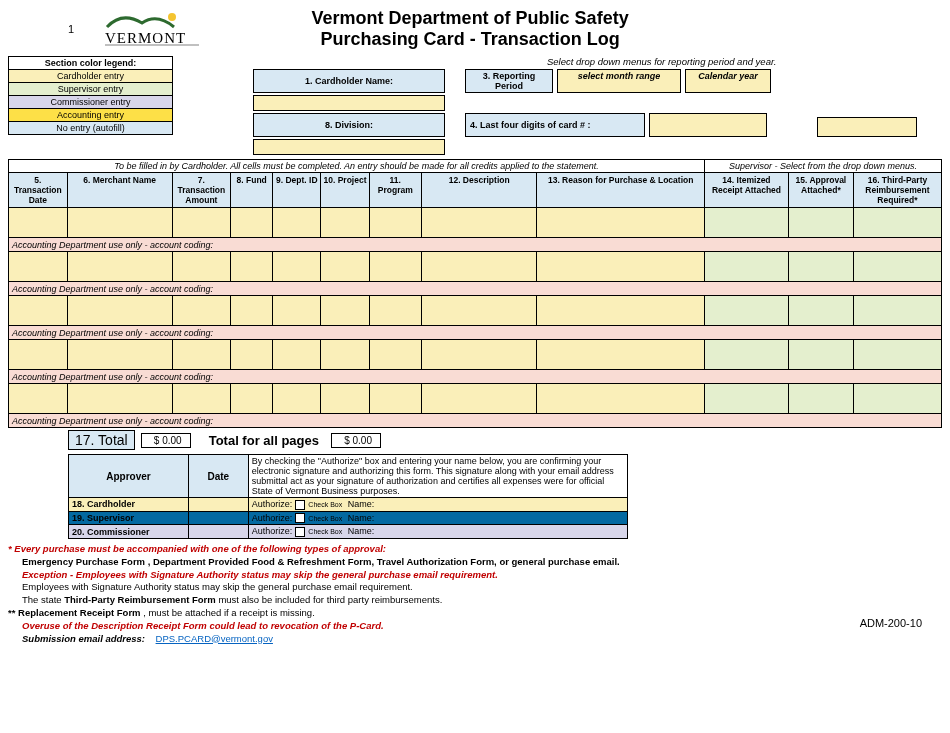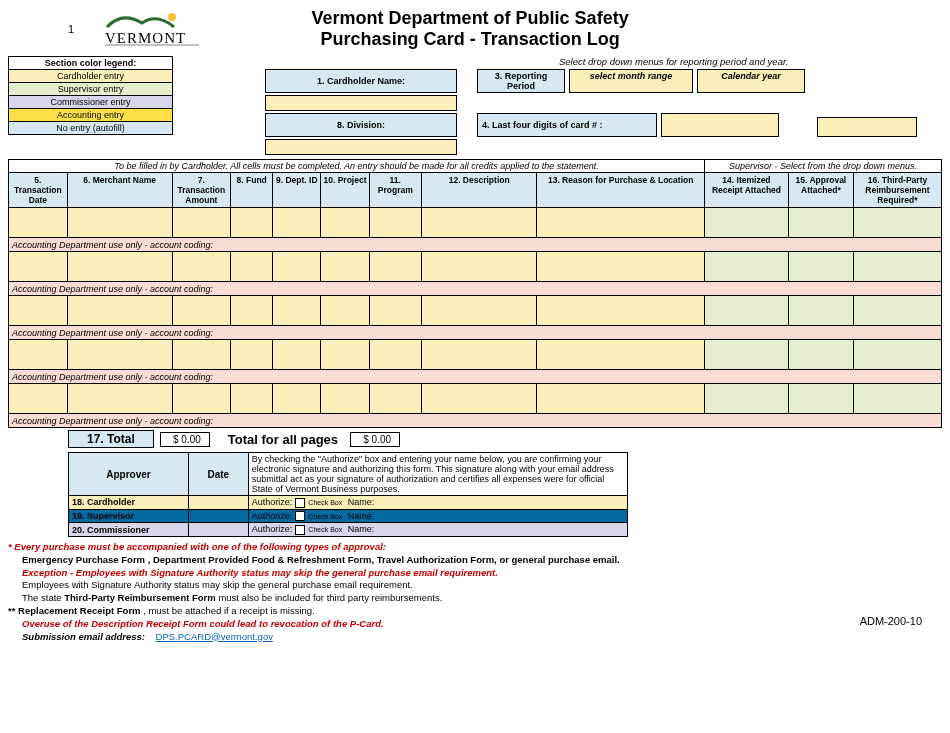--- a/index.html
+++ b/index.html
@@ -16,21 +16,21 @@
   .header { display: flex; align-items: center; gap: 18px; margin-bottom: 6px; }
   .page-num { font-size: 11px; margin-left: 60px; margin-right: 10px; }
   .logo svg { display:block; }
   .titles { text-align: center; flex: 0 0 520px; margin-left:-10px; }
   .titles .line1 { font-size: 18px; font-weight: 700; }
   .titles .line2 { font-size: 18px; font-weight: 700; }
 
   table { border-collapse: collapse; }
   td, th { border: 1px solid #000; padding: 1px 3px; font-size: 9px; vertical-align: middle; }
 
-  .top-flex { display:flex; align-items:flex-start; gap:16px; }
+  .top-flex { display:flex; align-items:flex-start; gap:4px; }
 
   .legend { width:165px; }
   .legend td { text-align:center; }
   .legend-head { font-weight:700; background:#fff; }
   .c-cardholder { background:#faefb9; }
   .c-supervisor { background:#e4efce; }
   .c-commissioner { background:#d8d6ea; }
   .c-accounting { background:#fde047; }
   .c-noentry { background:#d8e8f3; }
 
@@ -46,21 +46,21 @@
 
   .main-table { width:100%; margin-top:2px; }
   .main-table th { background:#d8e8f3; font-size:8.5px; text-align:center; font-weight:700; vertical-align:top; padding:2px 2px; }
   .main-table .section-note td { font-style:italic; text-align:center; font-size:9px; background:#fff; }
   .main-table .entry-row td { height:30px; }
   .main-table .entry-row .yellow { background:#faefb9; }
   .main-table .entry-row .green { background:#e4efce; }
   .main-table .acct-row td { background:#f9dcd4; font-style:italic; font-size:9px; height:14px; }
 
   .totals-row { display:flex; align-items:center; gap:6px; margin-top:2px; margin-left:60px;}
-  .total-lbl { background:#d8e8f3; font-weight:700; border:1px solid #000; padding:1px 18px; font-size:12px; }
+  .total-lbl { background:#d8e8f3; font-weight:400; border:1px solid #000; padding:1px 6px; font-size:14px; }
   .total-val { background:#fff; border:1px solid #000; padding:1px 8px; font-size:10px; min-width:50px; text-align:right; }
   .total-all-lbl { font-weight:700; font-size:13px; margin-left:12px; margin-right:6px; }
 
   .approver-table { margin-top:4px; margin-left:60px; width:560px; }
   .approver-table th { background:#d8e8f3; font-weight:700; text-align:center; font-size:10px; padding:4px; }
   .approver-table .sign-row td { font-size:9px; padding:1px 3px; }
   .approver-table .sign-lbl { font-weight:700; }
   .approver-table .ch-row td { background:#faefb9; }
   .approver-table .sv-row td { background:#0369a1; }
   .approver-table .cm-row td { background:#d8d6ea; }
@@ -123,21 +123,21 @@
       </table>
 
     <div class="info-block">
       <div class="info-note">Select drop down menus for reporting period and year.</div>
       <div class="info-row">
         <div style="width:72px"></div>
         <div class="lbl" style="width:192px">1. Cardholder Name:</div>
         <div style="width:12px"></div>
         <div class="lbl" style="width:88px">3. Reporting Period</div>
         <div class="inp" style="width:124px;font-style:italic;font-weight:700;text-align:center">select month range</div>
-        <div class="inp" style="width:108px;font-style:italic;font-weight:700;text-align:center">Calendar year</div>
+        <div class="inp" style="width:86px;font-style:italic;font-weight:700;text-align:center">Calendar year</div>
         <div style="flex:1"></div>
       </div>
       <div class="info-row">
         <div style="width:72px"></div>
         <div class="inp" style="width:192px"><input class="inp-input" value="" style=""></div>
       </div>
       <div class="info-row">
         <div style="width:72px"></div>
         <div class="lbl" style="width:192px">8. Division:</div>
         <div style="width:12px"></div>

